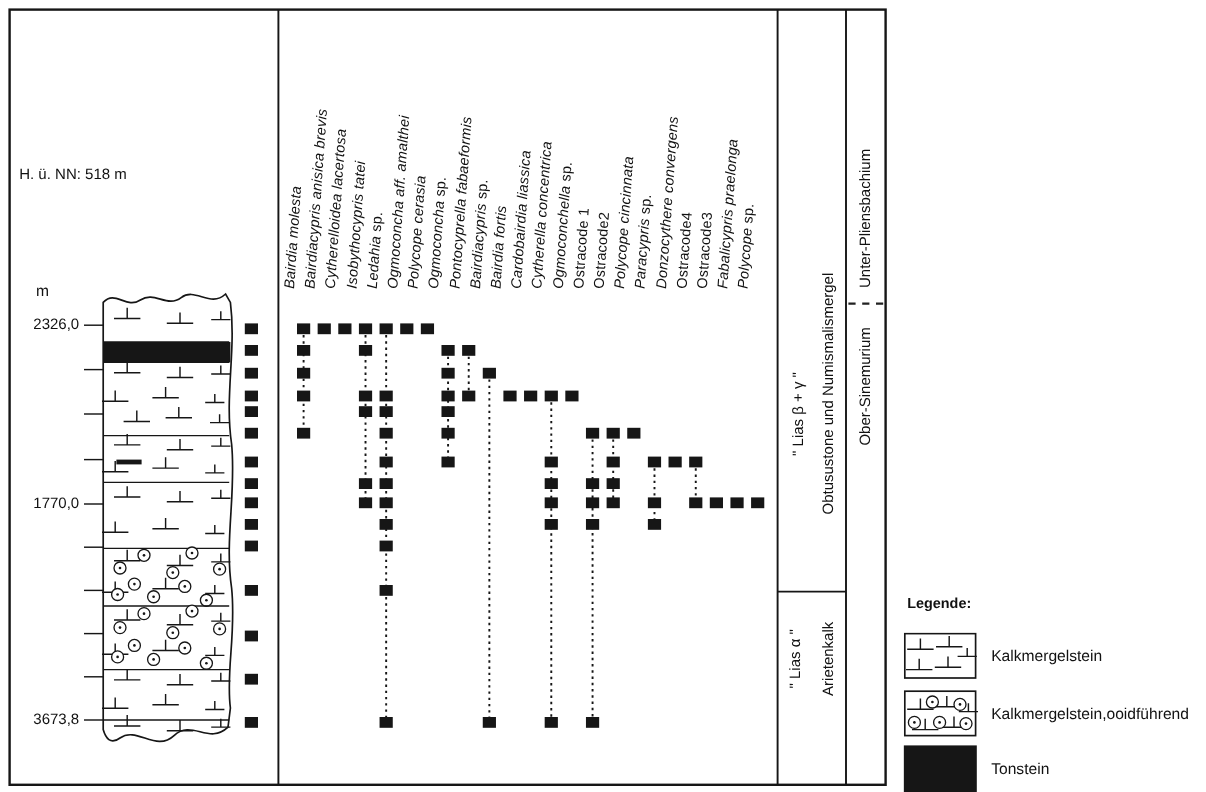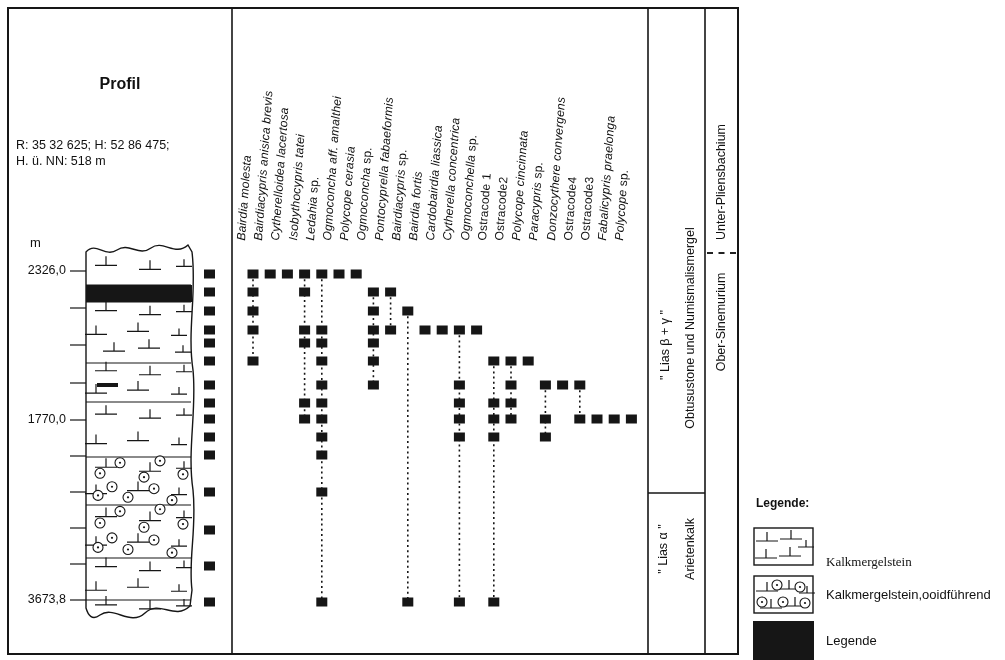--- a/index.html
+++ b/index.html
@@ -240,24 +240,22 @@
       <rect x="557.0999999999999" y="380.5" width="11" height="9" fill="#161616"></rect>
       <line x1="579.8" y1="385" x2="579.8" y2="419" stroke="#161616" stroke-width="1.6" stroke-dasharray="2 3.2"></line>
       <rect x="574.3" y="380.5" width="11" height="9" fill="#161616"></rect>
       <rect x="574.3" y="414.5" width="11" height="9" fill="#161616"></rect>
       <rect x="591.5" y="414.5" width="11" height="9" fill="#161616"></rect>
       <rect x="608.7" y="414.5" width="11" height="9" fill="#161616"></rect>
       <rect x="625.9" y="414.5" width="11" height="9" fill="#161616"></rect>
     </svg>
 
   <div class="abs title" style="left:45px;top:74px;width:150px;">
-    <div>Profil</div>
   </div>
   <div class="abs coords" style="left:16px;top:138px;width:212px;">
-    <div>R: 35 32 625; H: 52 86 475;</div>
     <div>H. ü. NN: 518 m</div>
   </div>
   <div class="abs unit-m" style="left:30px;top:235px;">m</div>
 
   <div class="vtext" style="left:690px;top:328px;">Obtusustone und Numismalismergel</div>
   <div class="vtext" style="left:665px;top:345px;">" Lias  β + γ "</div>
   <div class="vtext" style="left:690px;top:549px;">Arietenkalk</div>
   <div class="vtext" style="left:663px;top:549px;">" Lias  α "</div>
   <div class="vtext" style="left:721px;top:182px;">Unter-Pliensbachium</div>
   <div class="vtext" style="left:721px;top:322px;">Ober-Sinemurium</div>
@@ -266,21 +264,21 @@
   <div class="abs legend-head" style="left:756px;top:496px;">Legende:</div>
   <div class="legend-item" style="left:753px;top:527px;">
     <svg width="62" height="40" class="legend-sym">
         <rect x="1" y="1" width="59" height="37" fill="#fff" stroke="#161616" stroke-width="1.4"></rect>
         <path d="M3,14 L25,14 M14,14 L14,5" stroke="#161616" stroke-width="1.2" fill="none"></path>
         <path d="M27,12 L49,12 M38,12 L38,3" stroke="#161616" stroke-width="1.2" fill="none"></path>
         <path d="M45,20 L61,20 M53,20 L53,13" stroke="#161616" stroke-width="1.2" fill="none"></path>
         <path d="M2,31 L24,31 M13,31 L13,22" stroke="#161616" stroke-width="1.2" fill="none"></path>
         <path d="M26,29 L48,29 M37,29 L37,20" stroke="#161616" stroke-width="1.2" fill="none"></path>
       </svg>
-    <span class="abs legend-label" style="left:73px;top:27px;white-space:nowrap;font-family:Liberation Serif, serif;">Kalkmergelstein</span>
+    <span class="abs legend-label" style="left:73px;top:12px;white-space:nowrap;">Kalkmergelstein</span>
   </div>
   <div class="legend-item" style="left:753px;top:575px;">
     <svg width="62" height="40" class="legend-sym">
         <rect x="1" y="1" width="59" height="37" fill="#fff" stroke="#161616" stroke-width="1.4"></rect>
         <path d="M3,16 L25,16 M14,16 L14,7" stroke="#161616" stroke-width="1.2" fill="none"></path>
         <path d="M25,14 L47,14 M36,14 L36,5" stroke="#161616" stroke-width="1.2" fill="none"></path>
         <path d="M46,18 L62,18 M54,18 L54,11" stroke="#161616" stroke-width="1.2" fill="none"></path>
         <path d="M7,33 L29,33 M18,33 L18,24" stroke="#161616" stroke-width="1.2" fill="none"></path>
         <path d="M31,31 L53,31 M42,31 L42,22" stroke="#161616" stroke-width="1.2" fill="none"></path>
         <circle cx="24" cy="10" r="5" stroke="#161616" stroke-width="1.1" fill="#fff"></circle>
@@ -293,21 +291,21 @@
         <circle cx="30" cy="27" r="1.1" fill="#161616"></circle>
         <circle cx="52" cy="28" r="5" stroke="#161616" stroke-width="1.1" fill="#fff"></circle>
         <circle cx="52" cy="28" r="1.1" fill="#161616"></circle>
       </svg>
     <span class="abs legend-label" style="left:73px;top:12px;white-space:nowrap;text-align:center;">Kalkmergelstein,ooidführend</span>
   </div>
   <div class="legend-item" style="left:753px;top:621px;">
     <svg width="62" height="40" class="legend-sym">
         <rect x="0" y="0" width="61" height="39" fill="#161616"></rect>
       </svg>
-    <span class="abs legend-label" style="left:73px;top:12px;white-space:nowrap;">Legende</span>
+    <span class="abs legend-label" style="left:73px;top:12px;white-space:nowrap;">Tonstein</span>
   </div>
 
 <div class="abs depth-label" style="left: 14px; top: 263px;">2326,0</div>
     <div class="abs depth-label" style="left: 14px; top: 412px;">1770,0</div>
     <div class="abs depth-label" style="left: 14px; top: 592px;">3673,8</div>
     <div class="sp-label" style="left: 248px; top: 228px;"><i>Bairdia molesta</i></div>
     <div class="sp-label" style="left: 265.2px; top: 228px;"><i>Bairdiacypris anisica brevis</i></div>
     <div class="sp-label" style="left: 282.4px; top: 228px;"><i>Cytherelloidea lacertosa</i></div>
     <div class="sp-label" style="left: 299.6px; top: 228px;"><i>Isobythocypris tatei</i></div>
     <div class="sp-label" style="left: 316.8px; top: 228px;"><i>Ledahia </i>sp.</div>

